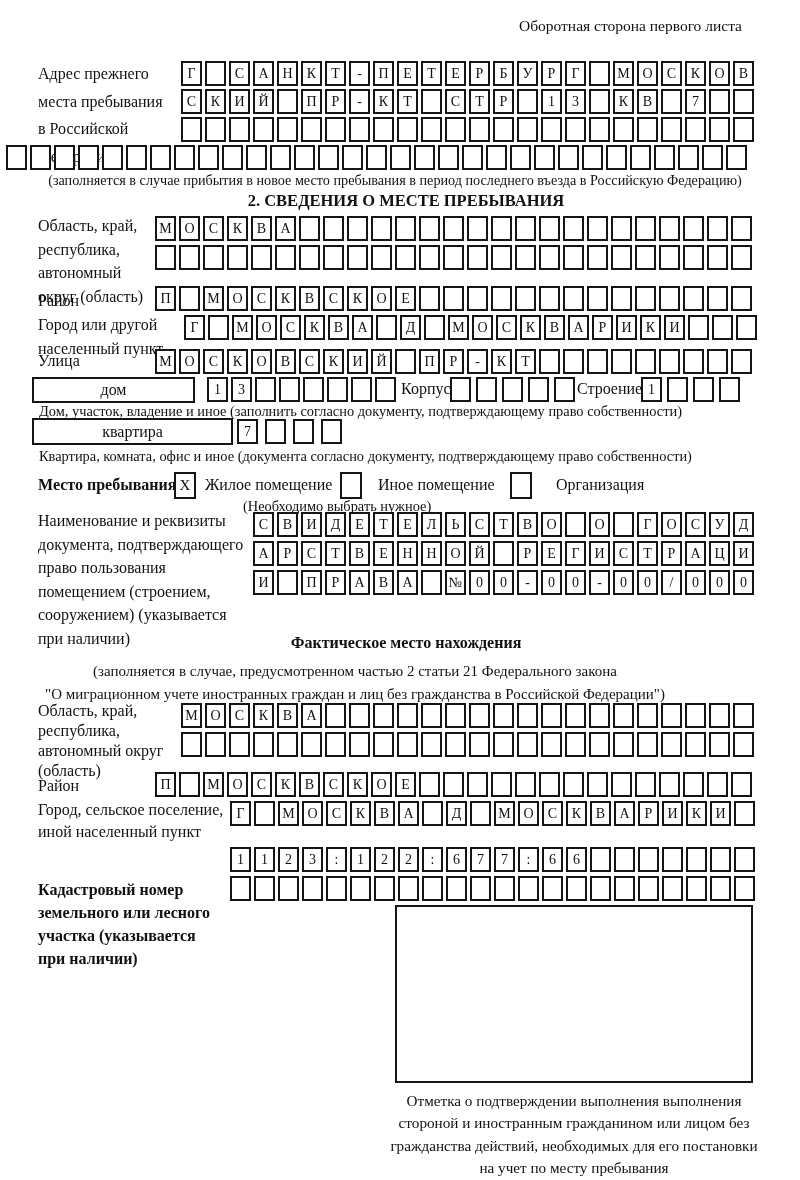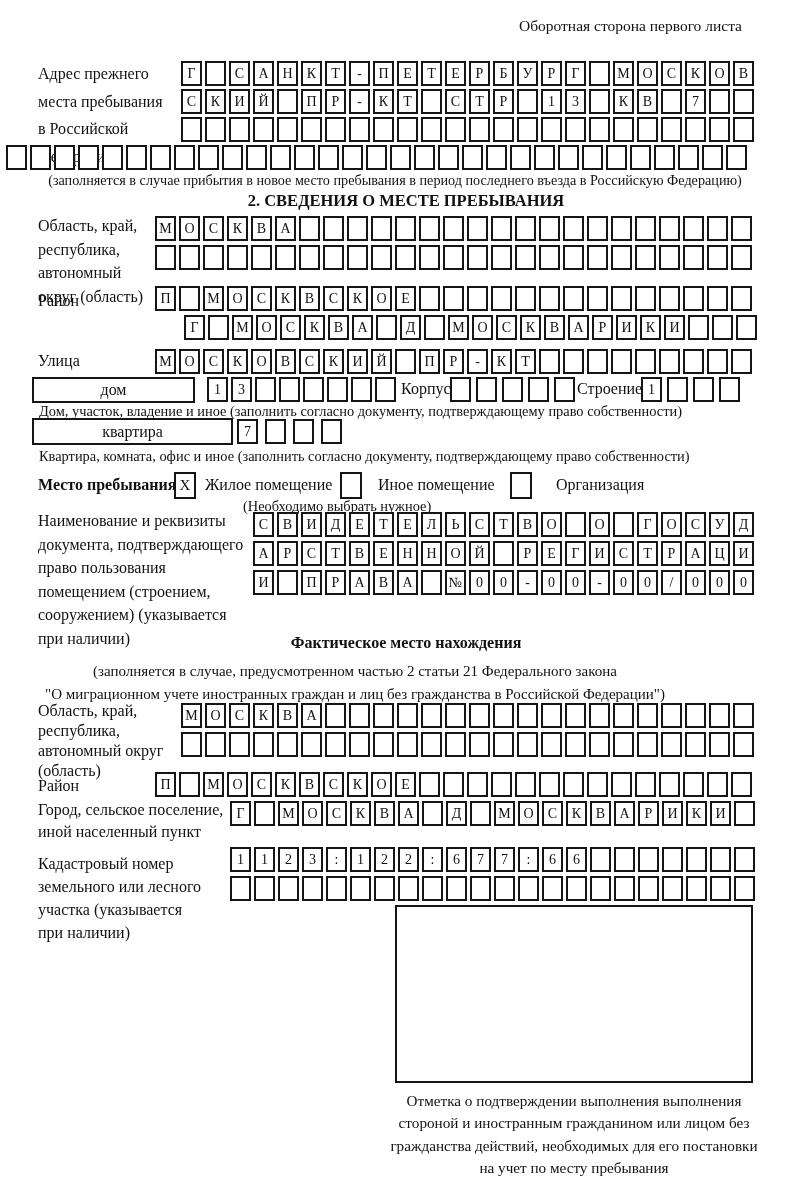--- a/index.html
+++ b/index.html
@@ -243,20 +243,24 @@
       <span class="cell"></span>
       <span class="cell"></span>
       <span class="cell"></span>
       <span class="cell"></span>
       <span class="cell"></span>
       <span class="cell"></span>
       <span class="cell"></span>
       <span class="cell"></span>
     </div>
 
+  <div class="lbl-block" style="left:38px;top:313px;line-height:23.5px;">
+    <div>Город или другой</div>
+    <div>населенный пункт</div>
+  </div>
   <div class="boxrow" style="left:184px;top:315px;">
       <span class="cell">Г</span>
       <span class="cell"></span>
       <span class="cell">М</span>
       <span class="cell">О</span>
       <span class="cell">С</span>
       <span class="cell">К</span>
       <span class="cell">В</span>
       <span class="cell">А</span>
       <span class="cell"></span>
@@ -334,21 +338,21 @@
     </div>
   <div class="note" style="left:39px;top:403px;">Дом, участок, владение и иное (заполнить согласно документу, подтверждающему право собственности)</div>
 
   <div class="widebox" style="left:32px;top:418px;width:201px;height:27px;">квартира</div>
   <div class="boxrow g7" style="left:237px;top:419px;">
       <span class="cell">7</span>
       <span class="cell"></span>
       <span class="cell"></span>
       <span class="cell"></span>
     </div>
-  <div class="note" style="left:39px;top:448px;">Квартира, комната, офис и иное (заполнить согласно документу, подтверждающему право собственности)</div>
+  <div class="note" style="left:39px;top:448px;">Квартира, комната, офис и иное (документа согласно документу, подтверждающему право собственности)</div>
 
   <div class="lbl" style="left:38px;top:476px;font-weight:bold;">Место пребывания:</div>
   <div class="checkbox" style="left:174px;top:472px;">X</div>
   <div class="lbl" style="left:205px;top:476px;">Жилое помещение</div>
   <div class="checkbox" style="left:340px;top:472px;"></div>
   <div class="lbl" style="left:378px;top:476px;">Иное помещение</div>
   <div class="checkbox" style="left:510px;top:472px;"></div>
   <div class="lbl" style="left:556px;top:476px;">Организация</div>
   <div class="note" style="left:243px;top:498px;">(Необходимо выбрать нужное)</div>
 
@@ -544,21 +548,21 @@
       <span class="cell">К</span>
       <span class="cell">В</span>
       <span class="cell">А</span>
       <span class="cell">Р</span>
       <span class="cell">И</span>
       <span class="cell">К</span>
       <span class="cell">И</span>
       <span class="cell"></span>
     </div>
 
-  <div class="lbl-block" style="left:38px;top:852px;line-height:23px;">
+  <div class="lbl-block" style="left:38px;top:878px;line-height:23px;font-weight:bold;">
     <div>Кадастровый номер</div>
     <div>земельного или лесного</div>
     <div>участка (указывается</div>
     <div>при наличии)</div>
   </div>
   <div class="boxrow" style="left:230px;top:847px;">
       <span class="cell">1</span>
       <span class="cell">1</span>
       <span class="cell">2</span>
       <span class="cell">3</span>

